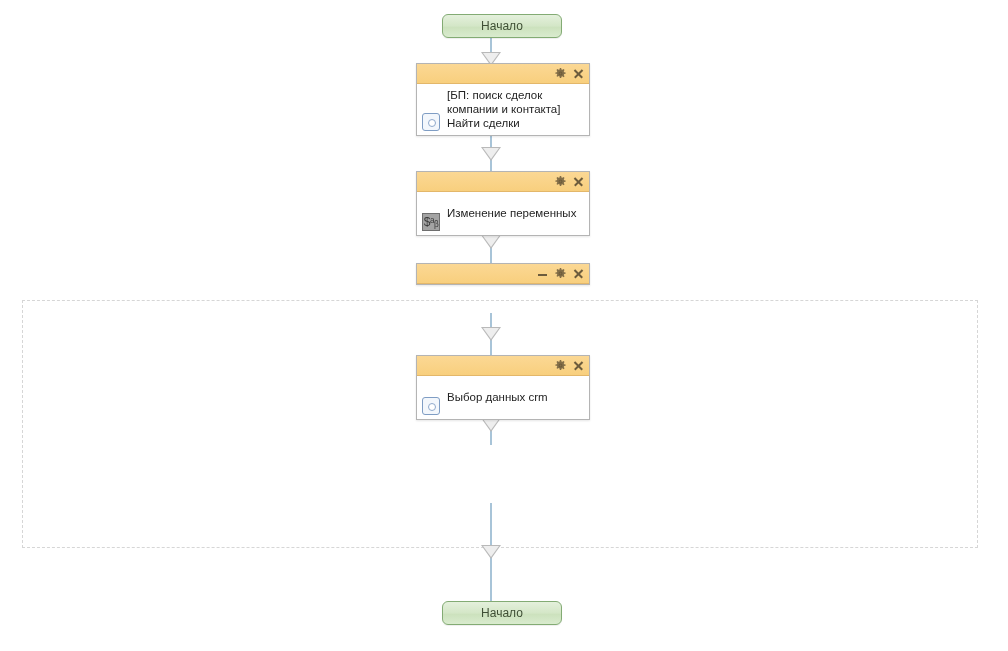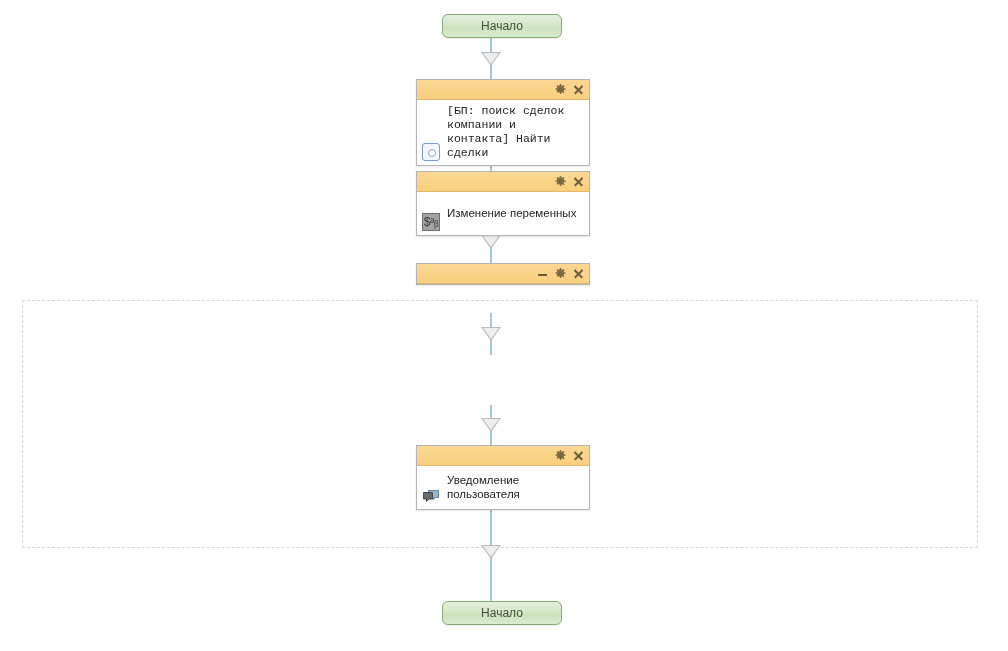--- a/index.html
+++ b/index.html
@@ -219,21 +219,21 @@
     <div class="connector" style="left: 479px; top: 405px; width: 24px; height: 40px;">
       <div class="line"></div>
       <div class="arrow" style="top: 13px;"></div>
     </div>
     <div class="connector" style="left: 479px; top: 503px; width: 24px; height: 98px;">
       <div class="line"></div>
       <div class="arrow" style="top: 42px;"></div>
     </div>
     <div class="terminal" style="left: 442px; top: 14px; width: 120px; height: 24px;"><span>Начало</span></div>
     <div class="terminal" style="left: 442px; top: 601px; width: 120px; height: 24px;"><span>Начало</span></div>
-    <div class="node" style="left: 416px; top: 79px; width: 174px; font-family: Liberation Mono, monospace;">
+    <div class="node" style="left: 416px; top: 63px; width: 174px;">
       <div class="node-header">
         <div class="hdr-btn ic-gear">
           <svg width="11" height="11" viewBox="0 0 16 16">
             <path fill="#6d5c3c" d="M8 5.2A2.8 2.8 0 1 0 8 10.8 2.8 2.8 0 1 0 8 5.2zm0 1.5a1.3 1.3 0 1 1 0 2.6 1.3 1.3 0 0 1 0-2.6z"></path>
             <path fill="#6d5c3c" d="M7 0h2l.35 2.1 1.4.58L12.5 1.5l1.4 1.4-1.18 1.75.58 1.4L15.4 6.4v2l-2.1.35-.58 1.4 1.18 1.75-1.4 1.4-1.75-1.18-1.4.58L9 14.4H7l-.35-2.1-1.4-.58L3.5 12.9l-1.4-1.4 1.18-1.75-.58-1.4L.6 8.4v-2l2.1-.35.58-1.4L2.1 2.9l1.4-1.4 1.75 1.18 1.4-.58z" opacity="0.85"></path>
           </svg>
         </div>
         <div class="hdr-btn ic-close"></div>
       </div>
       <div class="node-body">
@@ -261,33 +261,28 @@
         <div class="hdr-btn ic-min"></div>
         <div class="hdr-btn ic-gear">
           <svg width="11" height="11" viewBox="0 0 16 16">
             <path fill="#6d5c3c" d="M8 5.2A2.8 2.8 0 1 0 8 10.8 2.8 2.8 0 1 0 8 5.2zm0 1.5a1.3 1.3 0 1 1 0 2.6 1.3 1.3 0 0 1 0-2.6z"></path>
             <path fill="#6d5c3c" d="M7 0h2l.35 2.1 1.4.58L12.5 1.5l1.4 1.4-1.18 1.75.58 1.4L15.4 6.4v2l-2.1.35-.58 1.4 1.18 1.75-1.4 1.4-1.75-1.18-1.4.58L9 14.4H7l-.35-2.1-1.4-.58L3.5 12.9l-1.4-1.4 1.18-1.75-.58-1.4L.6 8.4v-2l2.1-.35.58-1.4L2.1 2.9l1.4-1.4 1.75 1.18 1.4-.58z" opacity="0.85"></path>
           </svg>
         </div>
         <div class="hdr-btn ic-close"></div>
       </div>
     </div>
-    <div class="node" style="left: 416px; top: 445px; width: 174px;">
+    <div class="node" style="left: 416px; top: 355px; width: 174px;">
       <div class="node-header">
         <div class="hdr-btn ic-gear">
           <svg width="11" height="11" viewBox="0 0 16 16">
             <path fill="#6d5c3c" d="M8 5.2A2.8 2.8 0 1 0 8 10.8 2.8 2.8 0 1 0 8 5.2zm0 1.5a1.3 1.3 0 1 1 0 2.6 1.3 1.3 0 0 1 0-2.6z"></path>
             <path fill="#6d5c3c" d="M7 0h2l.35 2.1 1.4.58L12.5 1.5l1.4 1.4-1.18 1.75.58 1.4L15.4 6.4v2l-2.1.35-.58 1.4 1.18 1.75-1.4 1.4-1.75-1.18-1.4.58L9 14.4H7l-.35-2.1-1.4-.58L3.5 12.9l-1.4-1.4 1.18-1.75-.58-1.4L.6 8.4v-2l2.1-.35.58-1.4L2.1 2.9l1.4-1.4 1.75 1.18 1.4-.58z" opacity="0.85"></path>
           </svg>
         </div>
         <div class="hdr-btn ic-close"></div>
       </div>
       <div class="node-body">
-        <div class="body-icon ic-notify">
-          <svg width="18" height="18" viewBox="0 0 18 18">
-            <path fill="#9fb4cd" stroke="#5f7ea3" stroke-width="1" d="M6.5 3.5h10v7h-3l-2.2 2.2V10.5h-4.8z"></path>
-            <path fill="#6b6b6b" stroke="#4a4a4a" stroke-width="1" d="M1.5 5.5h9v6.5h-3.4l-2.6 2.4V12H1.5z"></path>
-          </svg>
-        </div>
-        <div class="node-label">Уведомление пользователя</div>
+        <div class="body-icon ic-element"></div>
+        <div class="node-label">Выбор данных crm</div>
       </div>
     </div>
   </div>
 
 </body></html>

